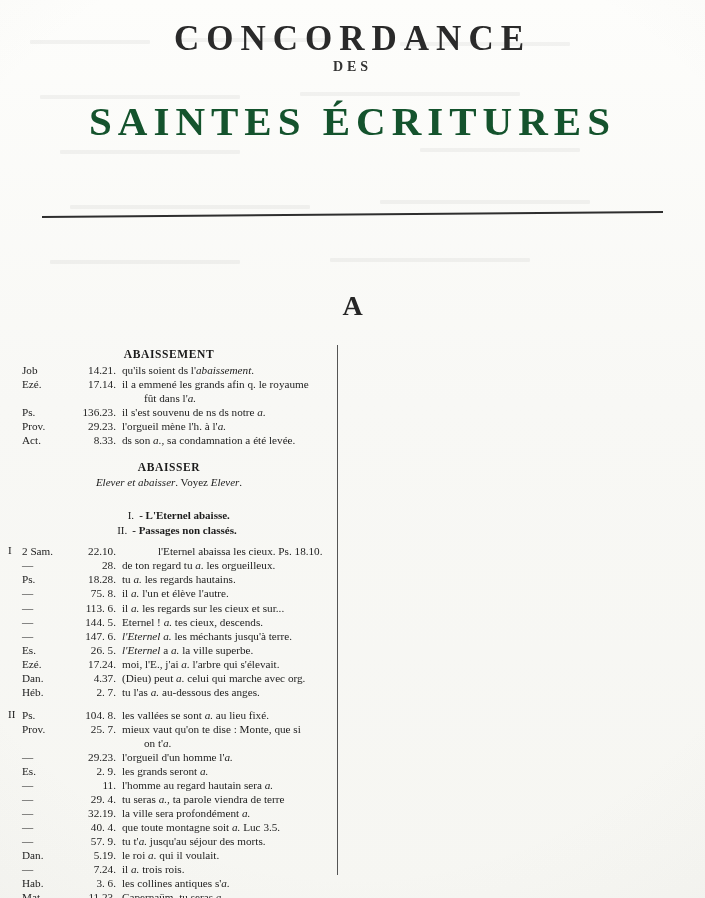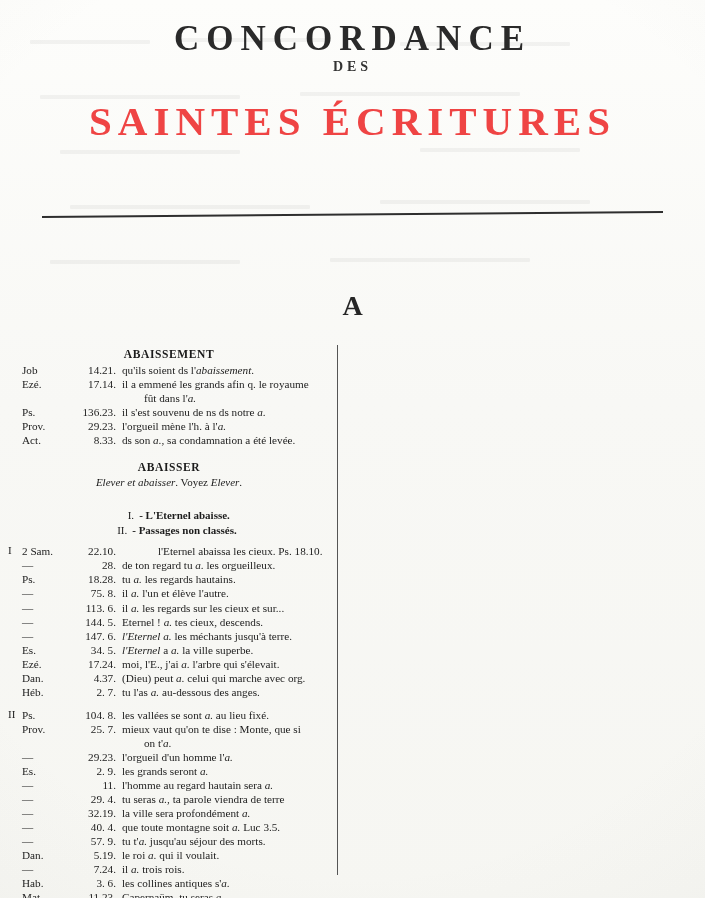--- a/index.html
+++ b/index.html
@@ -59,21 +59,21 @@
   .title-des {
     font-size: 14px;
     letter-spacing: 4px;
     font-weight: 700;
     color: #333;
   }
   .title-sub {
     font-size: 41px;
     letter-spacing: 6px;
     font-weight: 700;
-    color: #ef4444;
+    color: #14532d;
     margin-top: 22px;
   }
 
   .rule {
     position: absolute;
     left: 42px;
     top: 216px;
     width: 621px;
     height: 2px;
     background: #2e2e2e;
@@ -310,21 +310,21 @@
         </div>
         <div class="entry">
           <span class="mk"></span>
           <span class="bk">—</span>
           <span class="vs">147. 6.</span>
           <span class="tx"><i>l'Eternel a.</i> les méchants jusqu'à terre.</span>
         </div>
         <div class="entry">
           <span class="mk"></span>
           <span class="bk">Es.</span>
-          <span class="vs">34. 5.</span>
+          <span class="vs">26. 5.</span>
           <span class="tx"><i>l'Eternel</i> a <i>a.</i> la ville superbe.</span>
         </div>
         <div class="entry">
           <span class="mk"></span>
           <span class="bk">Ezé.</span>
           <span class="vs">17.24.</span>
           <span class="tx">moi, l'E., j'ai <i>a.</i> l'arbre qui s'élevait.</span>
         </div>
         <div class="entry">
           <span class="mk"></span>

